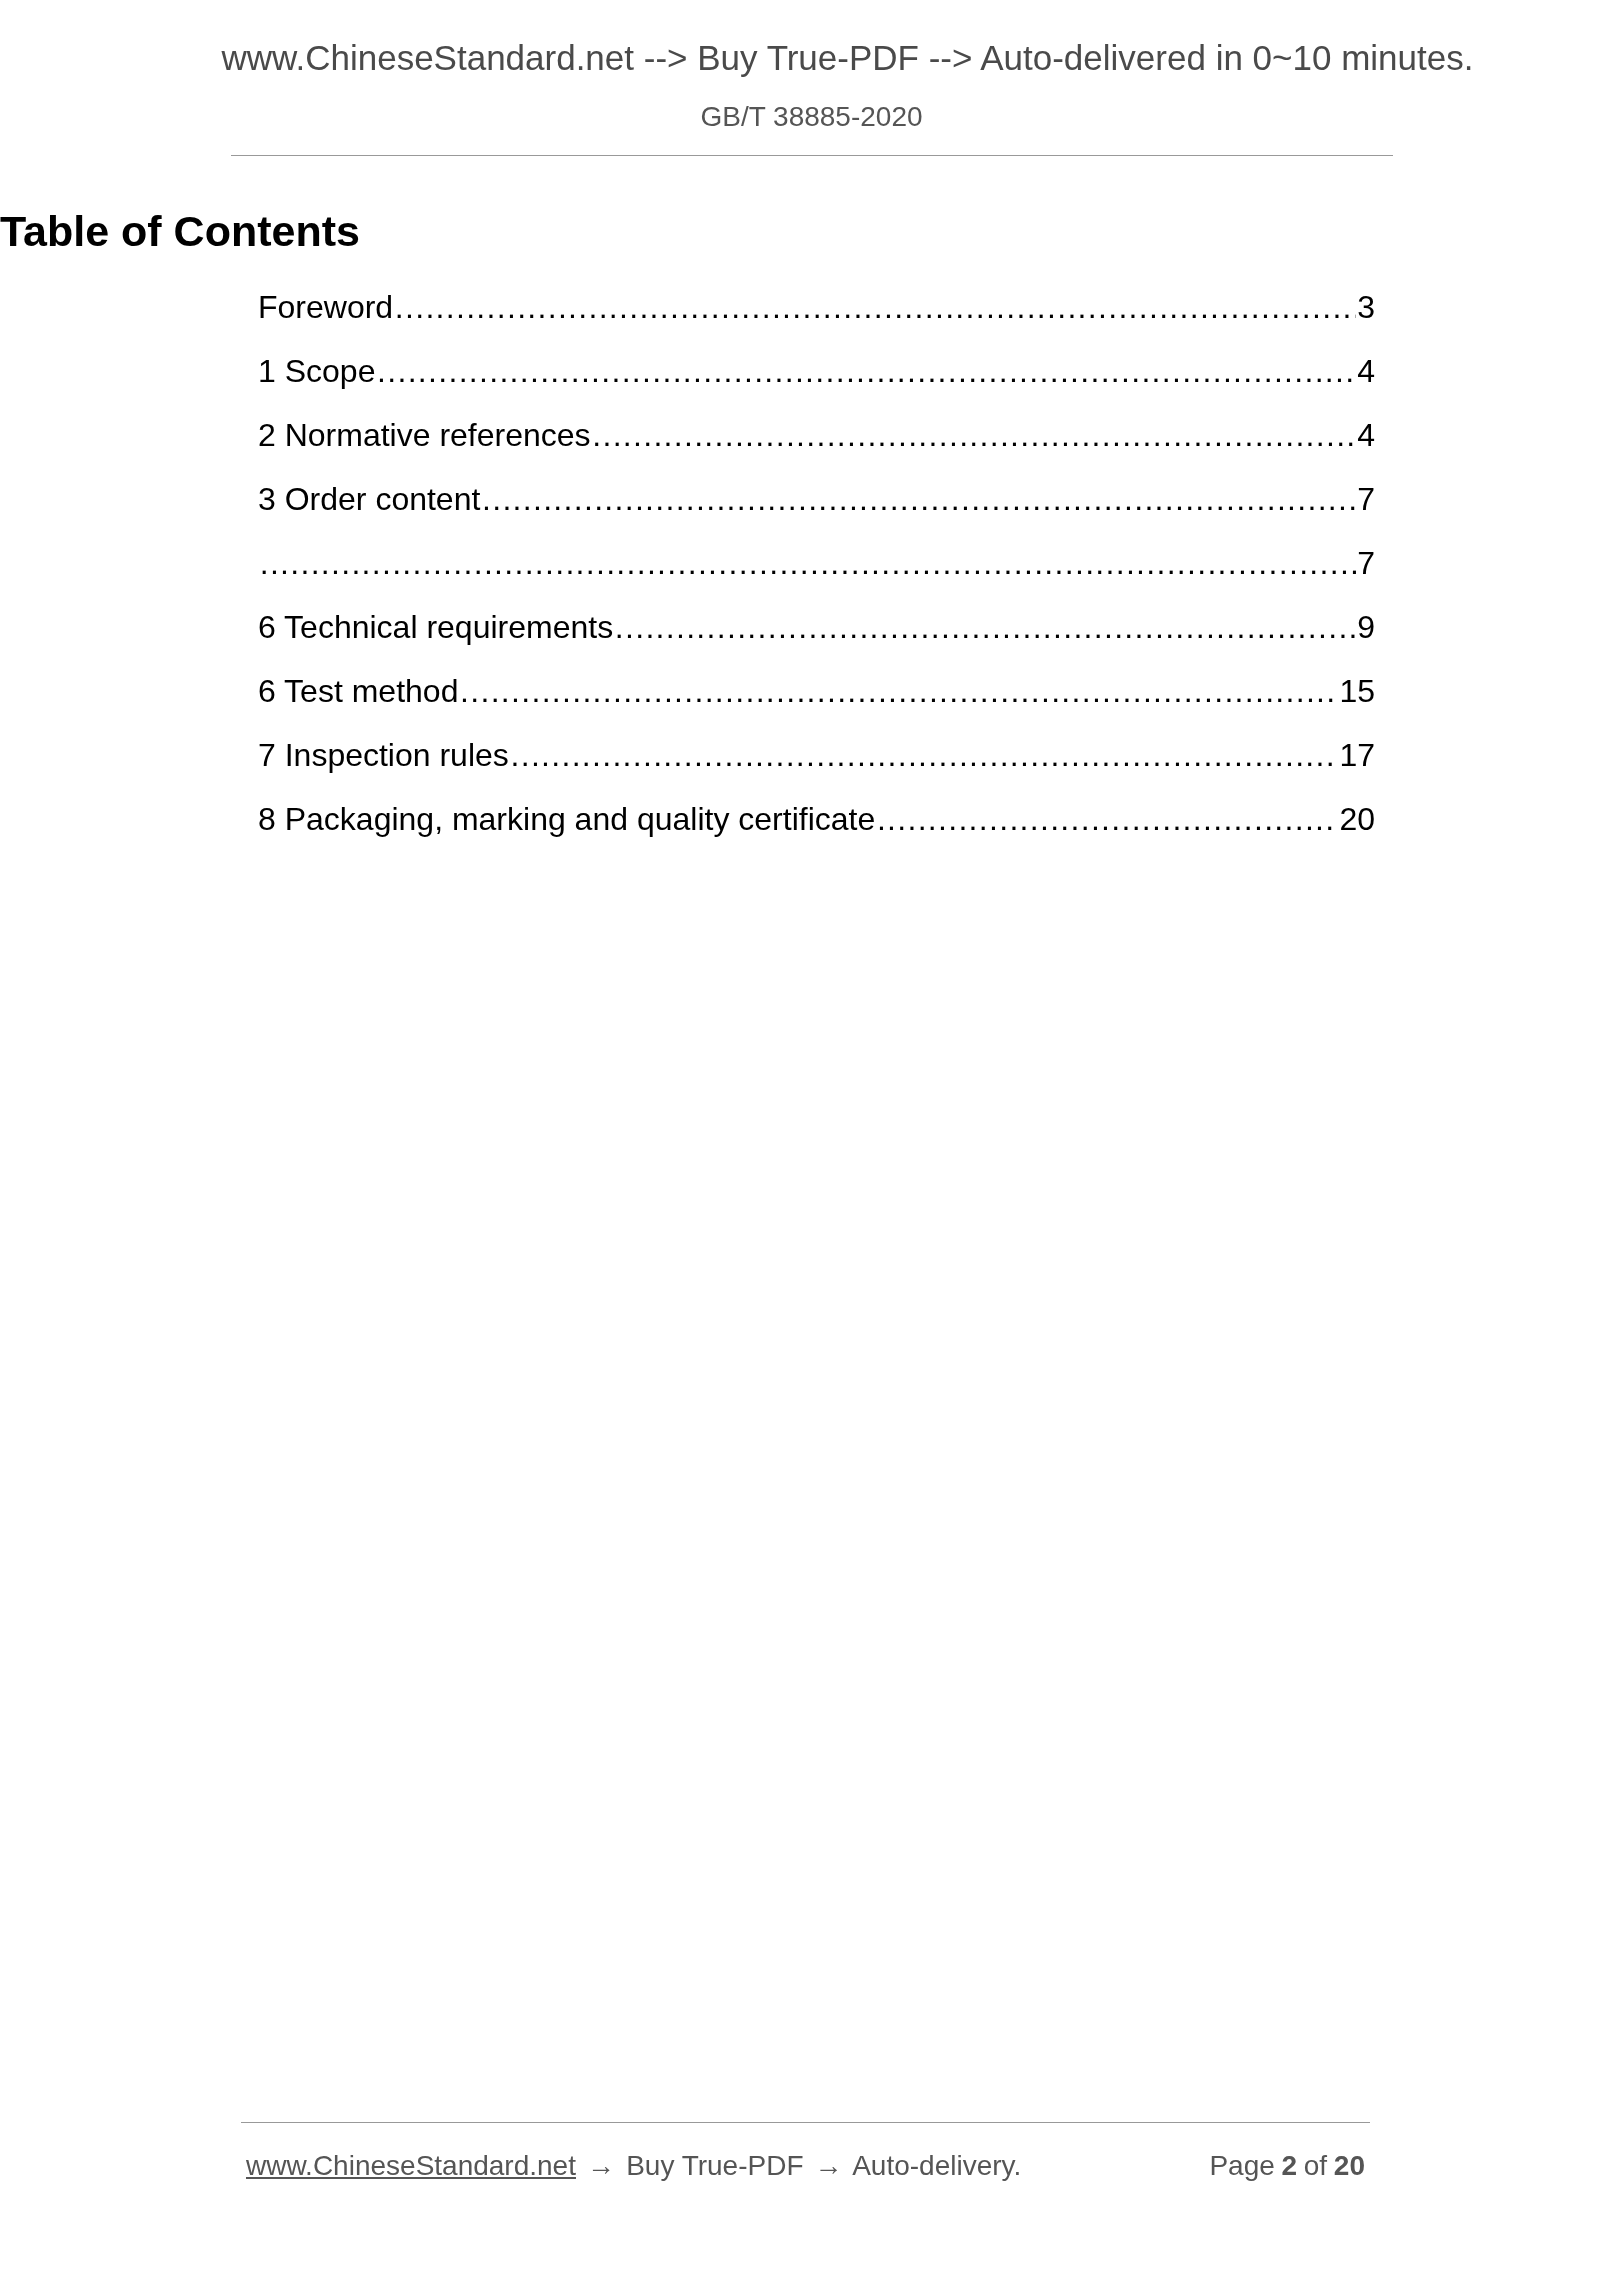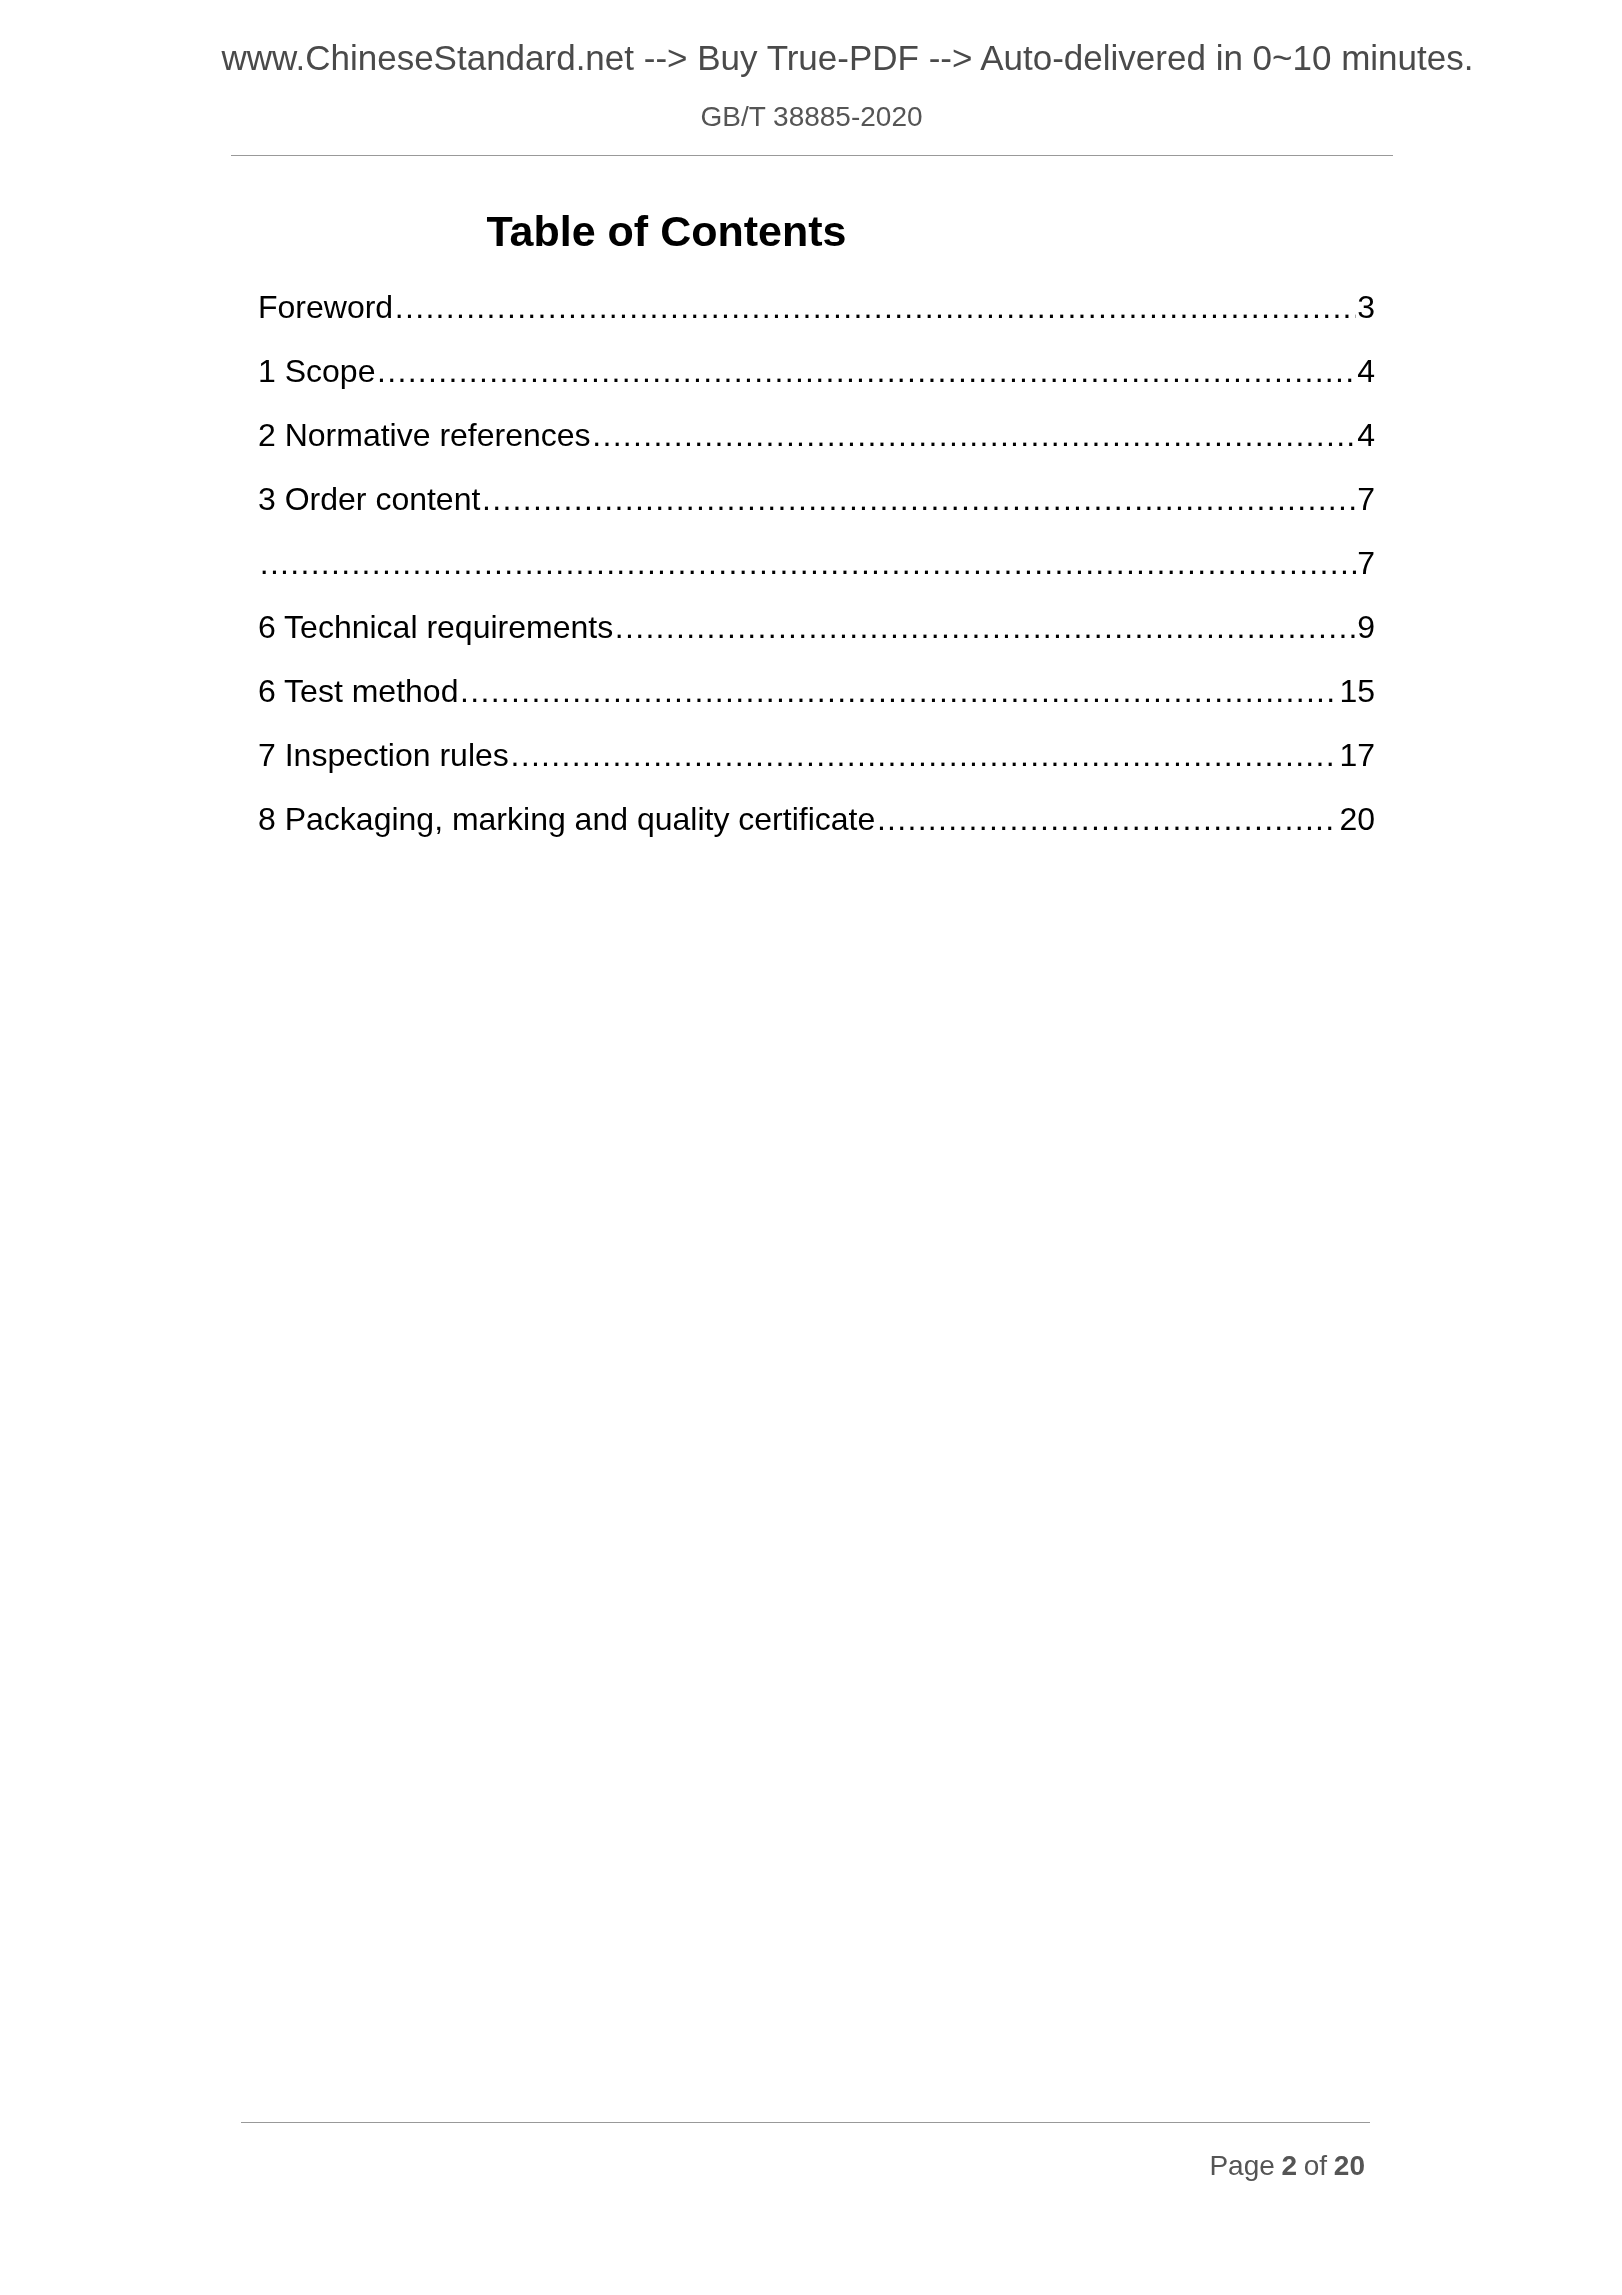--- a/index.html
+++ b/index.html
@@ -43,21 +43,21 @@
       top: 155px;
       width: 1162px;
       height: 0;
       border-top: 1.7px solid #999999;
     }
     .toc-title {
       position: absolute;
       left: 0;
       top: 206px;
       width: 1333px;
-      text-align: center;
+      text-align: left;
       font-size: 43px;
       line-height: 50px;
       font-weight: bold;
       color: #000;
     }
     .toc {
       position: absolute;
       left: 246px;
       top: 289px;
       width: 1129px;
@@ -187,17 +187,24 @@
   <div class="toc-row">
     <span class="toc-label">8 Packaging, marking and quality certificate</span>
     <span class="toc-leader"></span>
     <span class="toc-page">20</span>
   </div>
 </div>
 
 <div class="footer-rule"></div>
 
 <div class="footer">
+  <div class="footer-left">
+    <span class="footer-link">www.ChineseStandard.net</span>
+    <span class="arrow">→</span>
+    <span>Buy True-PDF</span>
+    <span class="arrow">→</span>
+    <span>Auto-delivery.</span>
+  </div>
   <div class="footer-right">
     <span>Page</span><b>2</b><span>of</span><b class="last">20</b>
   </div>
 </div>
 
 
 </body></html>

